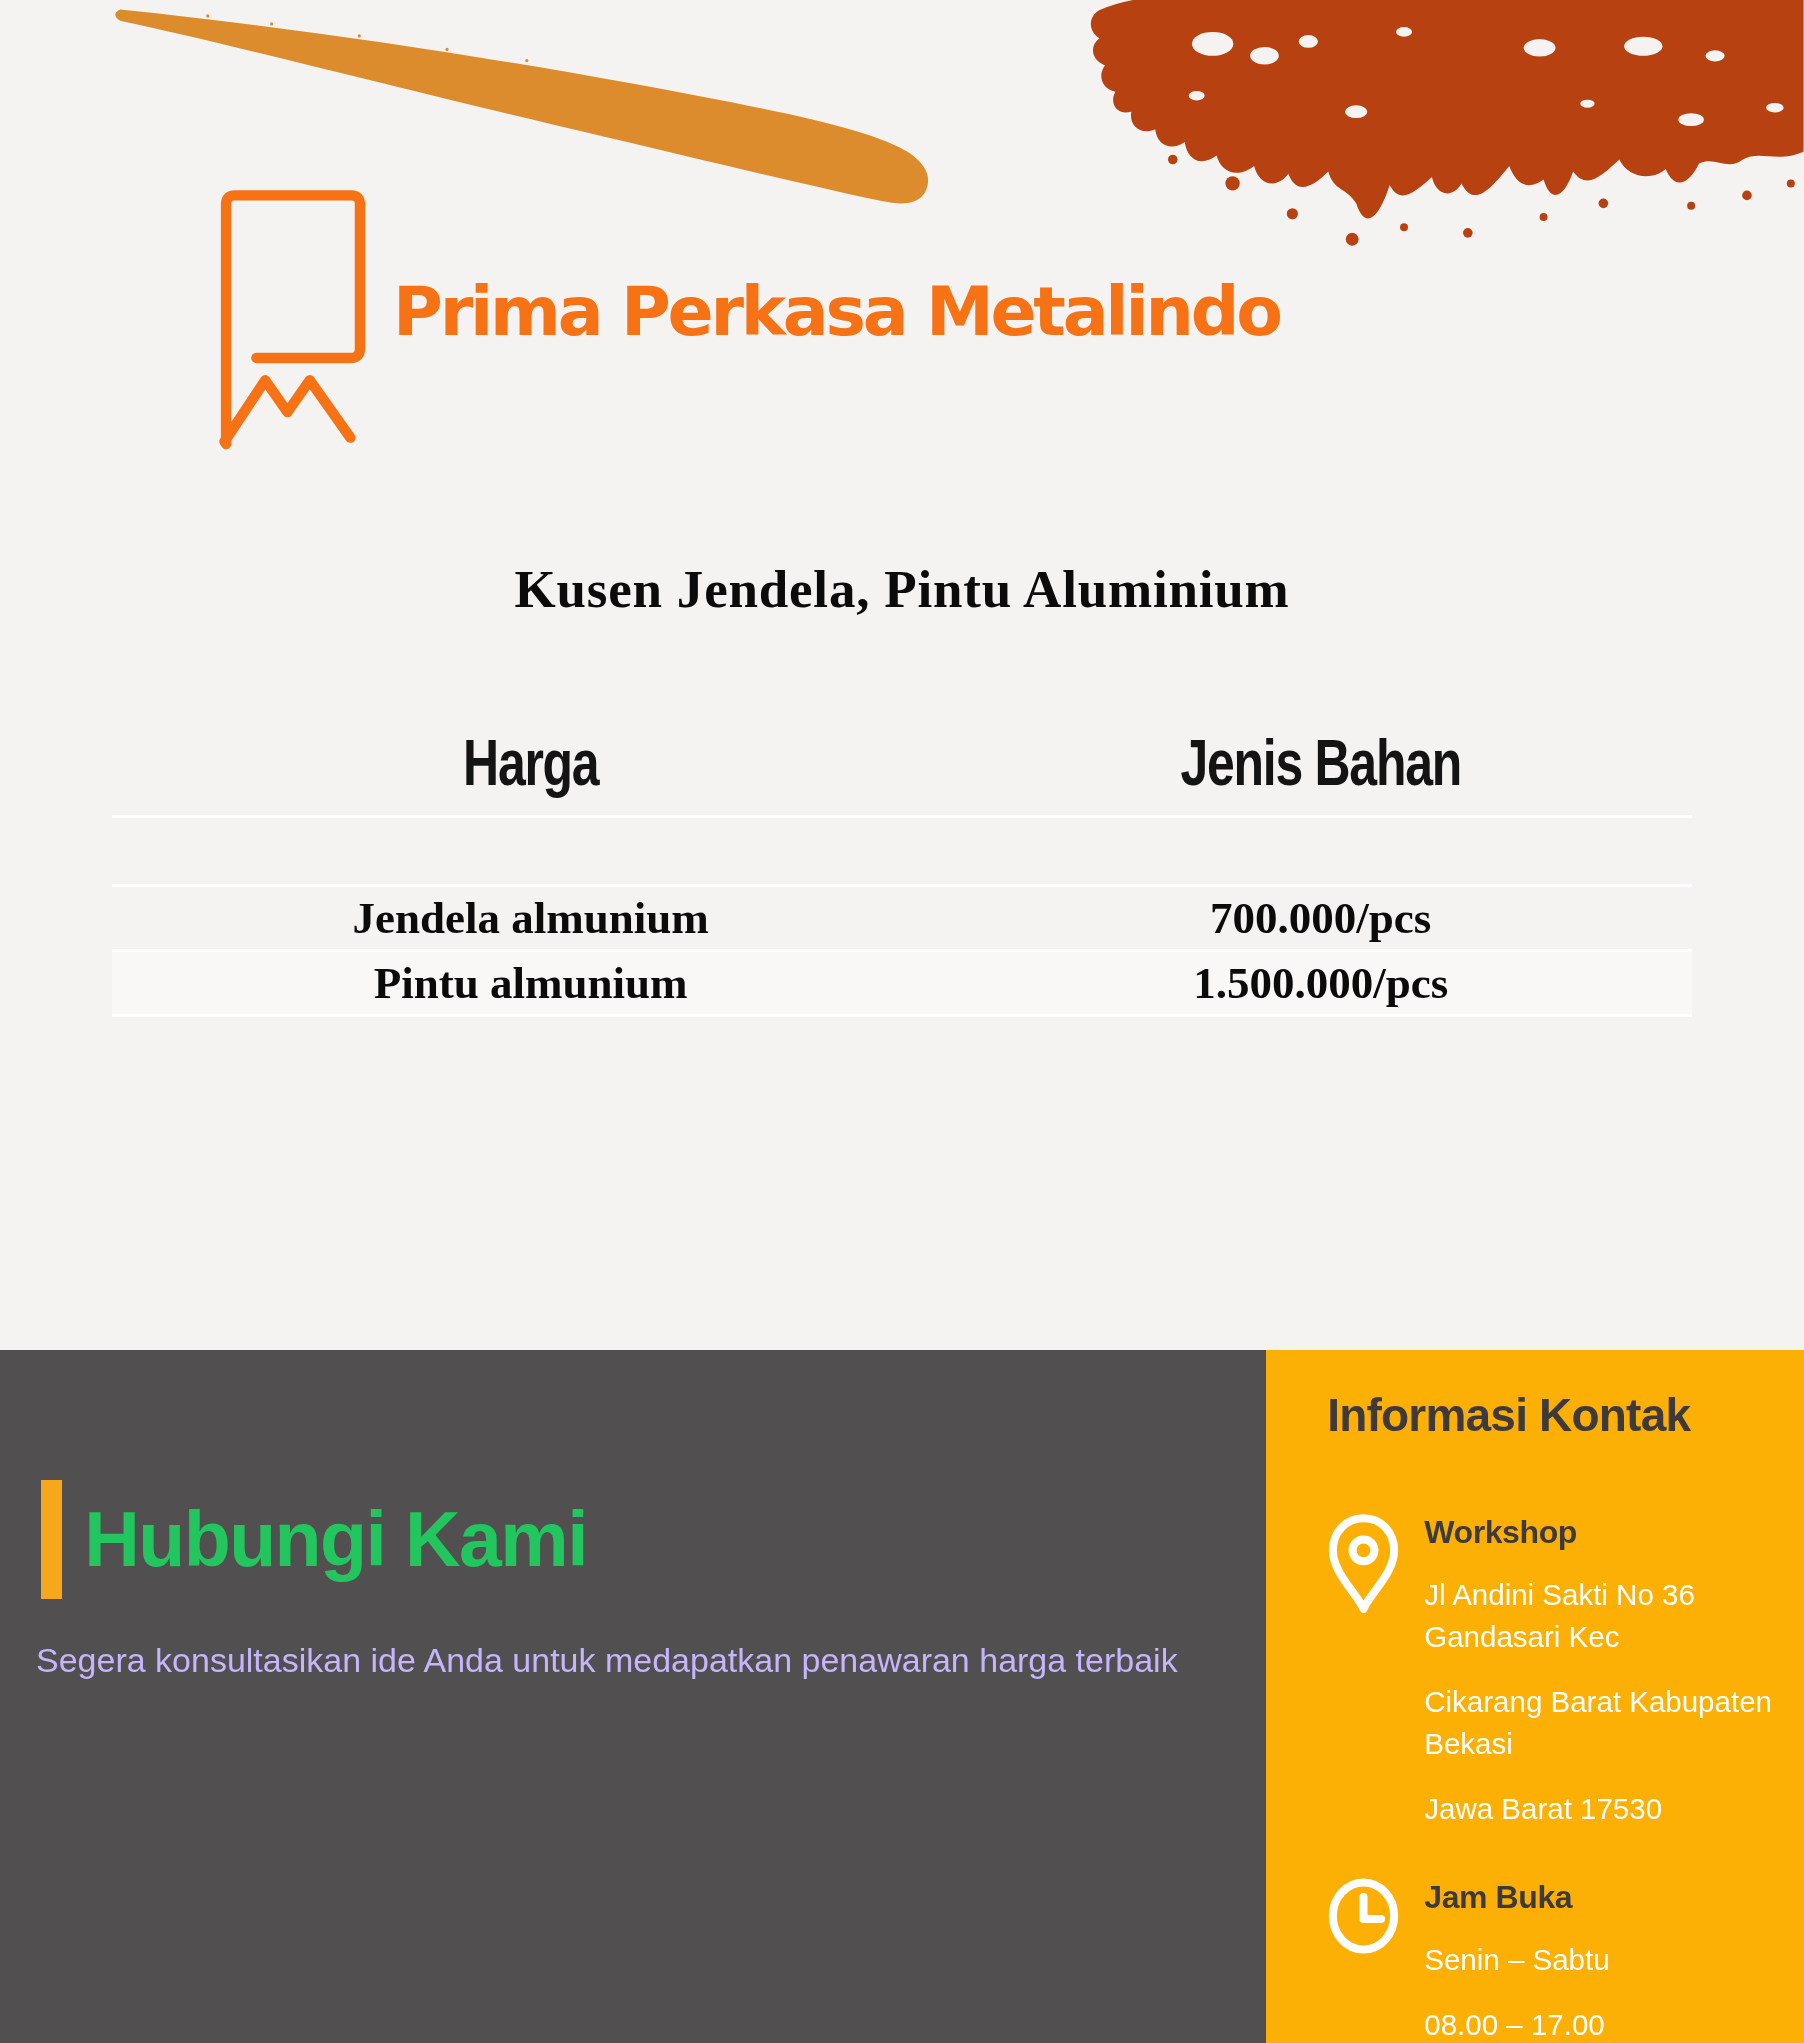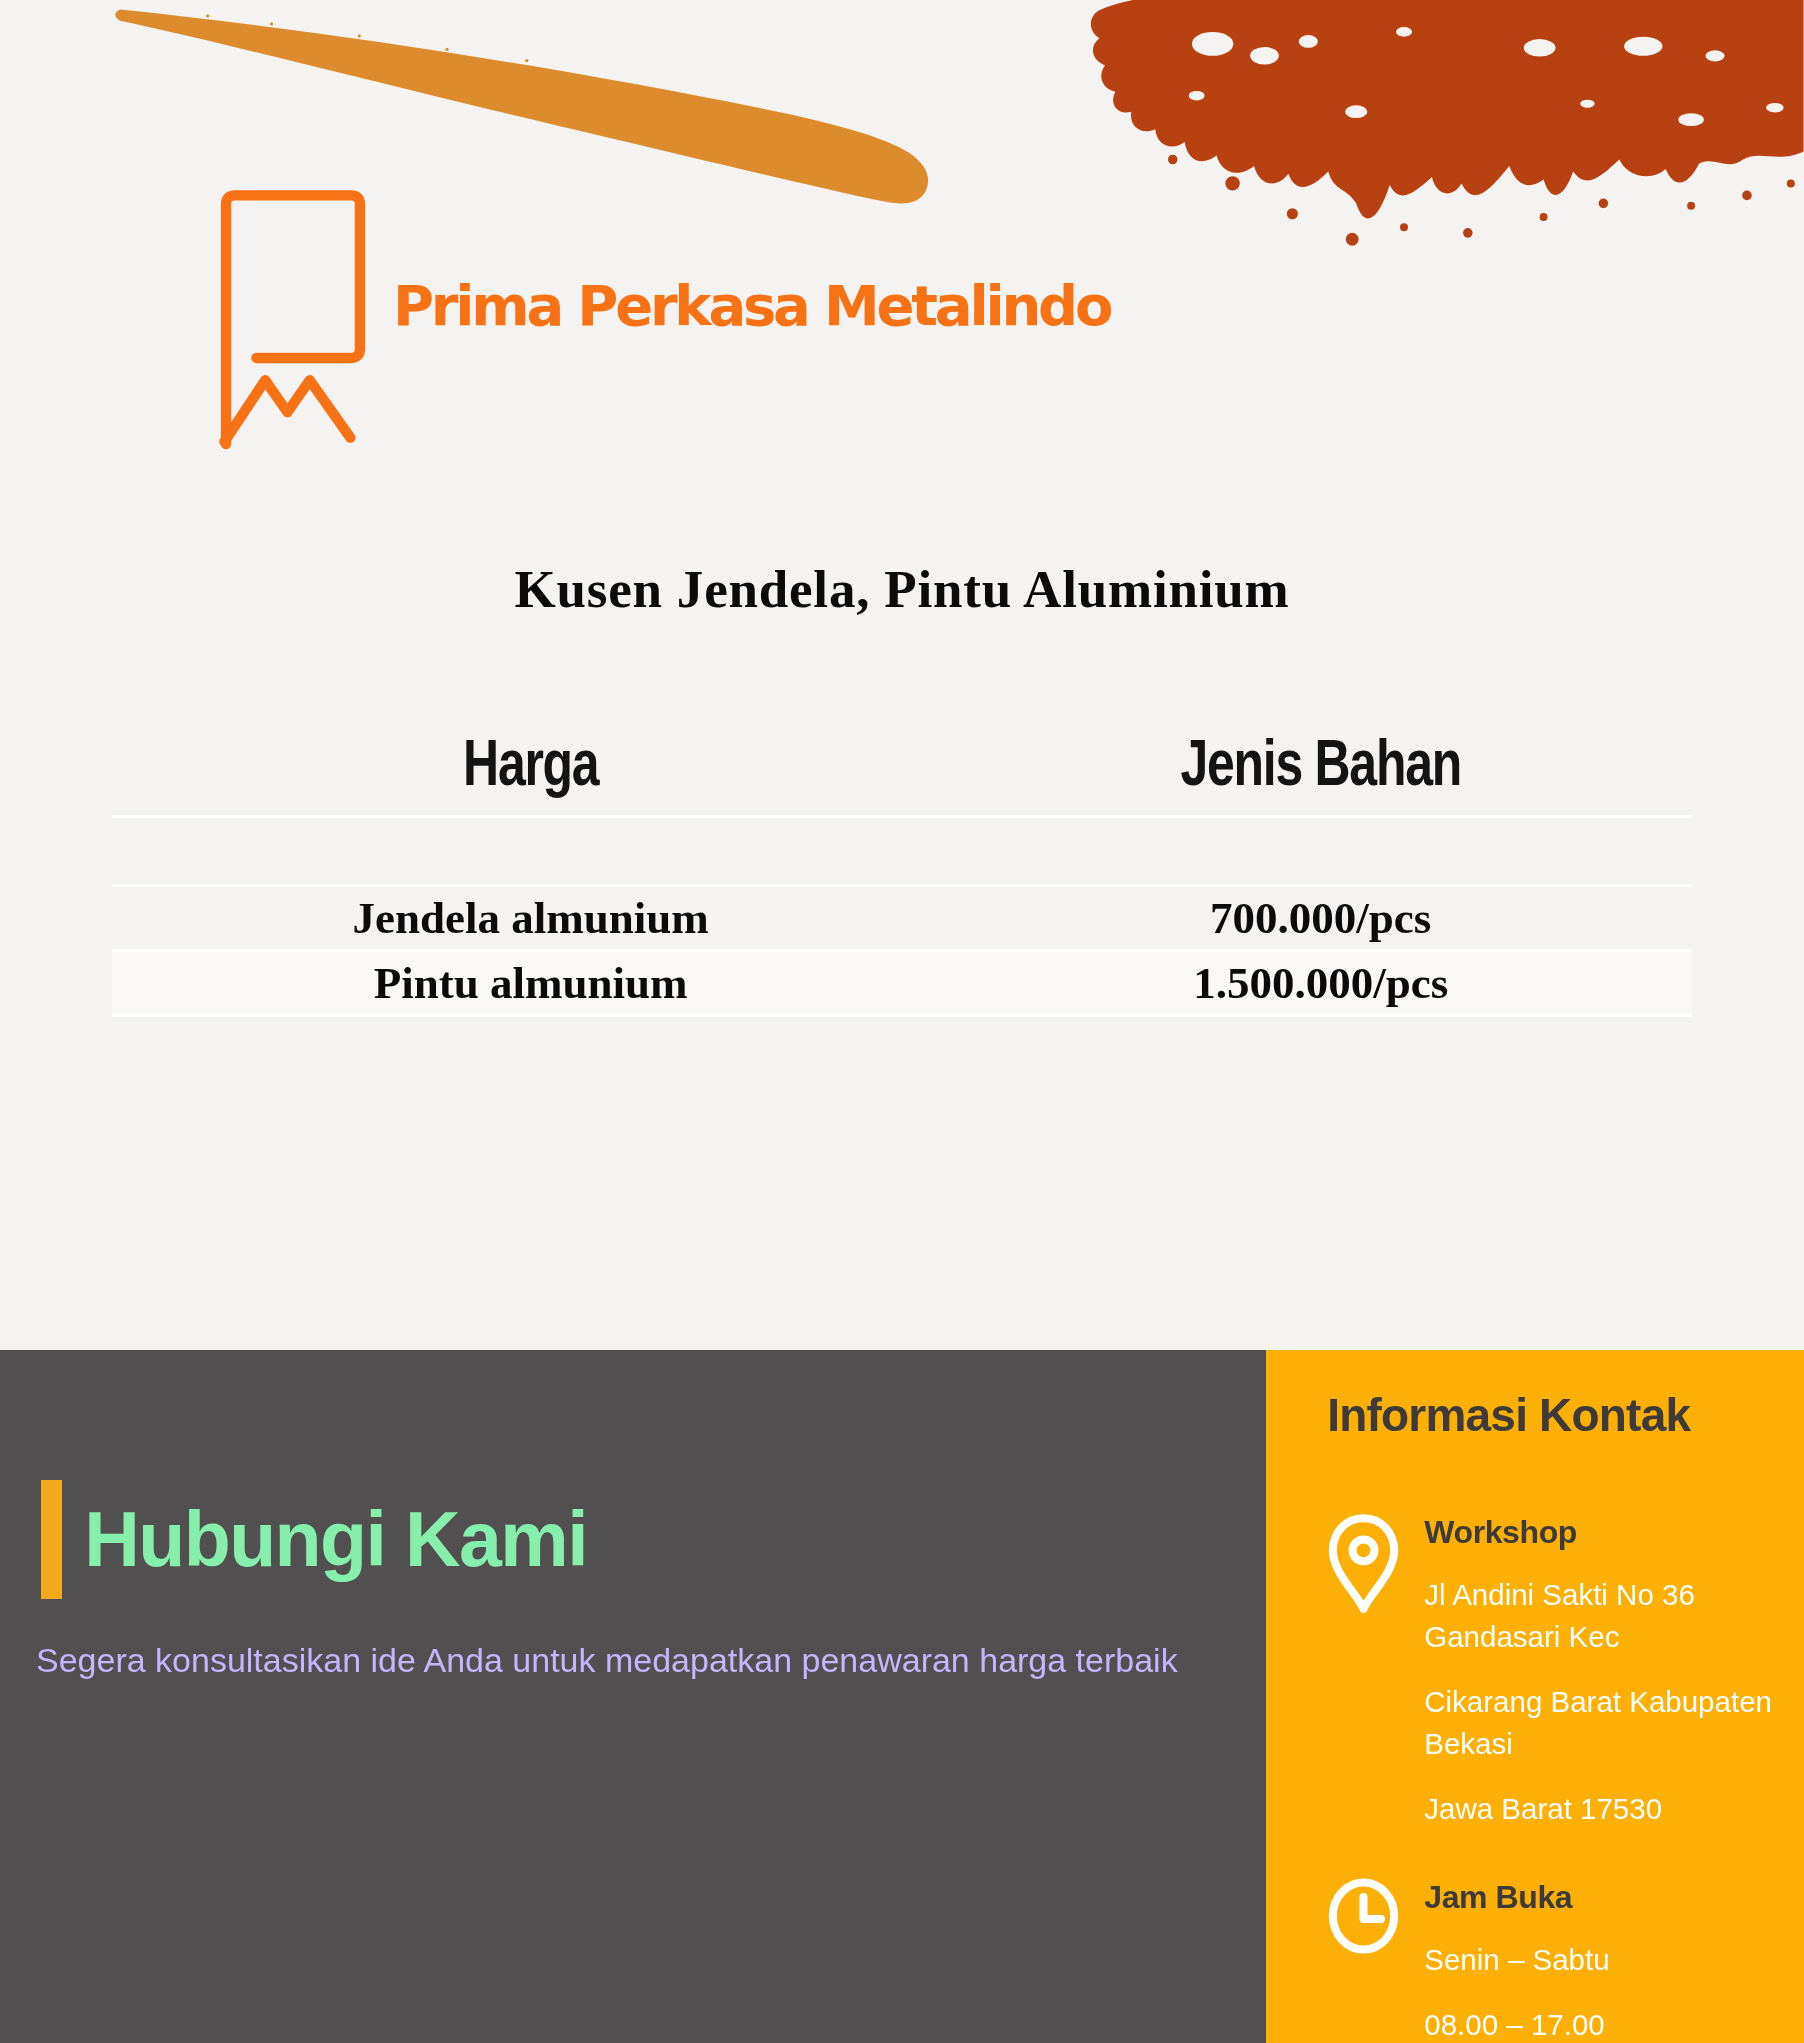--- a/index.html
+++ b/index.html
@@ -8,21 +8,21 @@
     position:relative;width:1804px;height:2043px;overflow:hidden;
     background:#F4F3F1;
   }
   
   .decor{position:absolute;left:0;top:0;pointer-events:none;}
   
   .logo-icon{position:absolute;left:217px;top:189px;}
   .wordmark{
     position:absolute;left:393px;top:278px;
     font-family:"DejaVu Sans",sans-serif;font-weight:bold;
-    font-size:56px;line-height:1;letter-spacing:-3.2px;
+    font-size:68px;line-height:1;letter-spacing:-3.2px;
     color:#F77214;white-space:nowrap;
   }
   
   .headline{
     position:absolute;left:0;top:559px;width:100%;
     text-align:center;
     font-family:"Liberation Serif",serif;font-weight:bold;
     font-size:53px;color:#0B0B0B;letter-spacing:0.8px;
   }
   
@@ -40,21 +40,21 @@
   .t-row{height:62px;font-family:"Liberation Serif",serif;font-weight:bold;font-size:45px;color:#0B0B0B;}
   .t-row .cell{text-align:center;white-space:nowrap;}
   .t-row.alt{background:#F9F8F6;}
   
   .bottom{position:absolute;left:0;top:1350px;width:1804px;height:693px;display:flex;}
   .panel-dark{width:1267px;height:100%;background:#514F4F;position:relative;}
   .panel-yellow{width:538px;height:100%;background:#FCB006;position:relative;box-sizing:border-box;padding:38px 32px 4px 61px;}
   .contact-head{position:absolute;left:41px;top:130px;display:flex;align-items:stretch;}
   .accent-bar{width:21px;background:#F6A81C;margin-right:22.3px;}
   .contact-title{
-    color:#86efac;font-weight:bold;font-size:77px;line-height:1.55;
+    color:#22c55e;font-weight:bold;font-size:77px;line-height:1.55;
     letter-spacing:-1.6px;white-space:nowrap;
   }
   .contact-sub{
     position:absolute;left:36px;top:1628px;width:1165px;
     color:#c4b5fd;font-size:34px;line-height:1.9;font-weight:400;
   }
   .panel-dark .contact-sub{top:278px;}
   
   .info-title{
     color:#3E3A39;font-weight:bold;font-size:46px;letter-spacing:-0.8px;white-space:nowrap;

